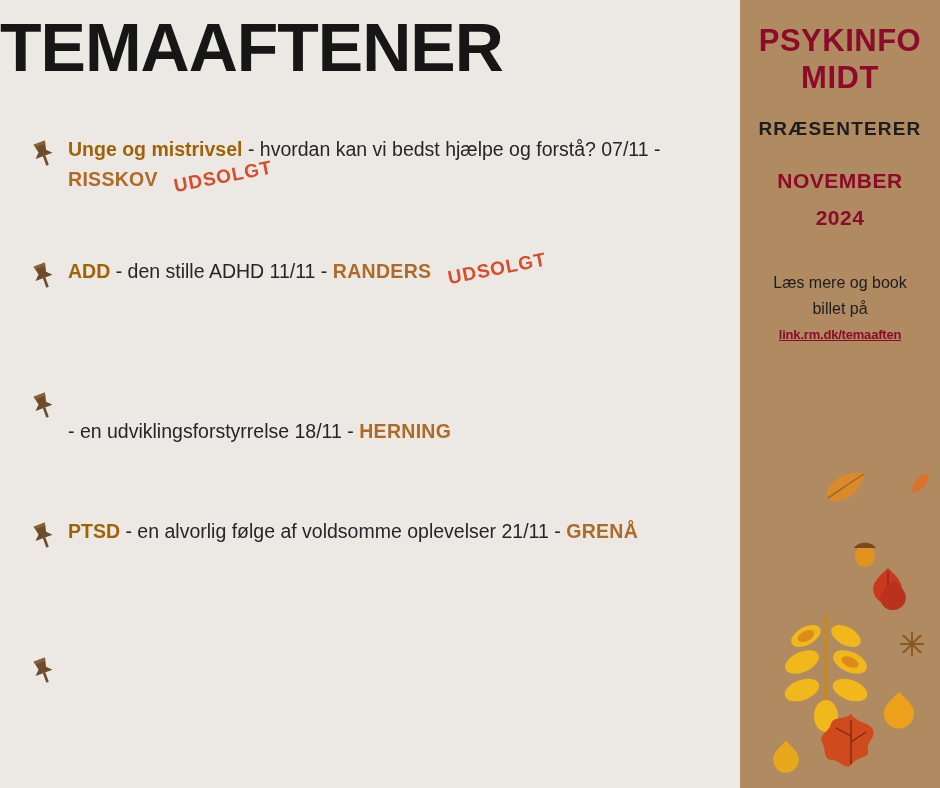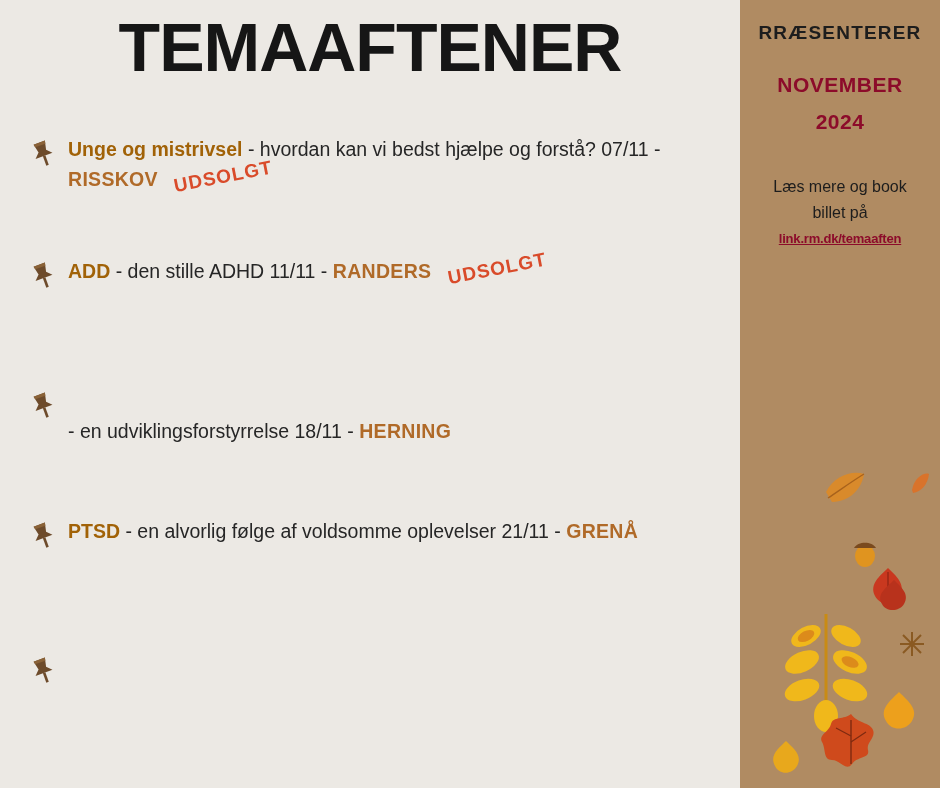--- a/index.html
+++ b/index.html
@@ -26,21 +26,21 @@
     width: 740px;
     height: 788px;
     background: #ece9e4;
     box-sizing: border-box;
   }
   .main-title {
     position: absolute;
     left: 0;
     top: 8px;
     width: 740px;
-    text-align: center;
+    text-align: left;
     font-family: "Liberation Sans", sans-serif;
     font-weight: bold;
     font-size: 68px;
     letter-spacing: -1px;
     color: #161616;
     margin: 0;
   }
   .events {
     position: absolute;
     top: 132px;
@@ -232,20 +232,24 @@
             </g>
           </svg>
         </span>
       </div>
 
     </div>
   </div>
 
   <div class="right">
 
+    <div class="brand">
+      <div>PSYKINFO</div>
+      <div>MIDT</div>
+    </div>
 
     <div class="presents">RRÆSENTERER</div>
 
     <div class="month">
       <div>NOVEMBER</div>
       <div>2024</div>
     </div>
 
     <div class="booking">
       <div>Læs mere og book</div>

